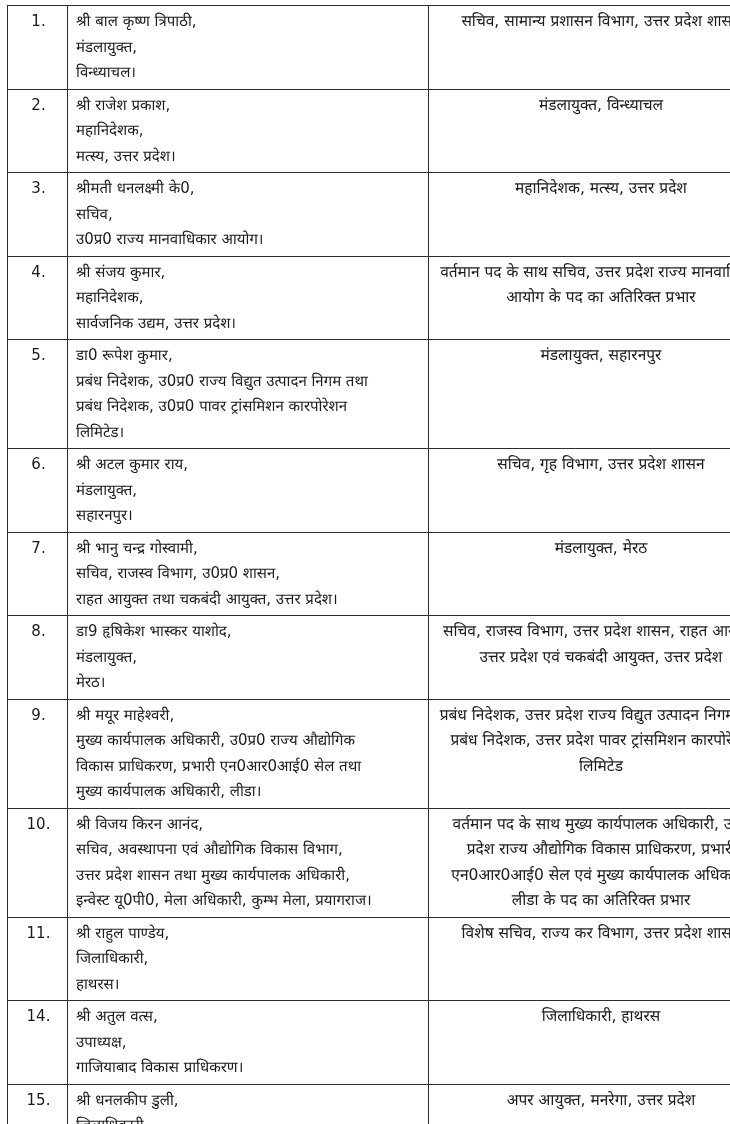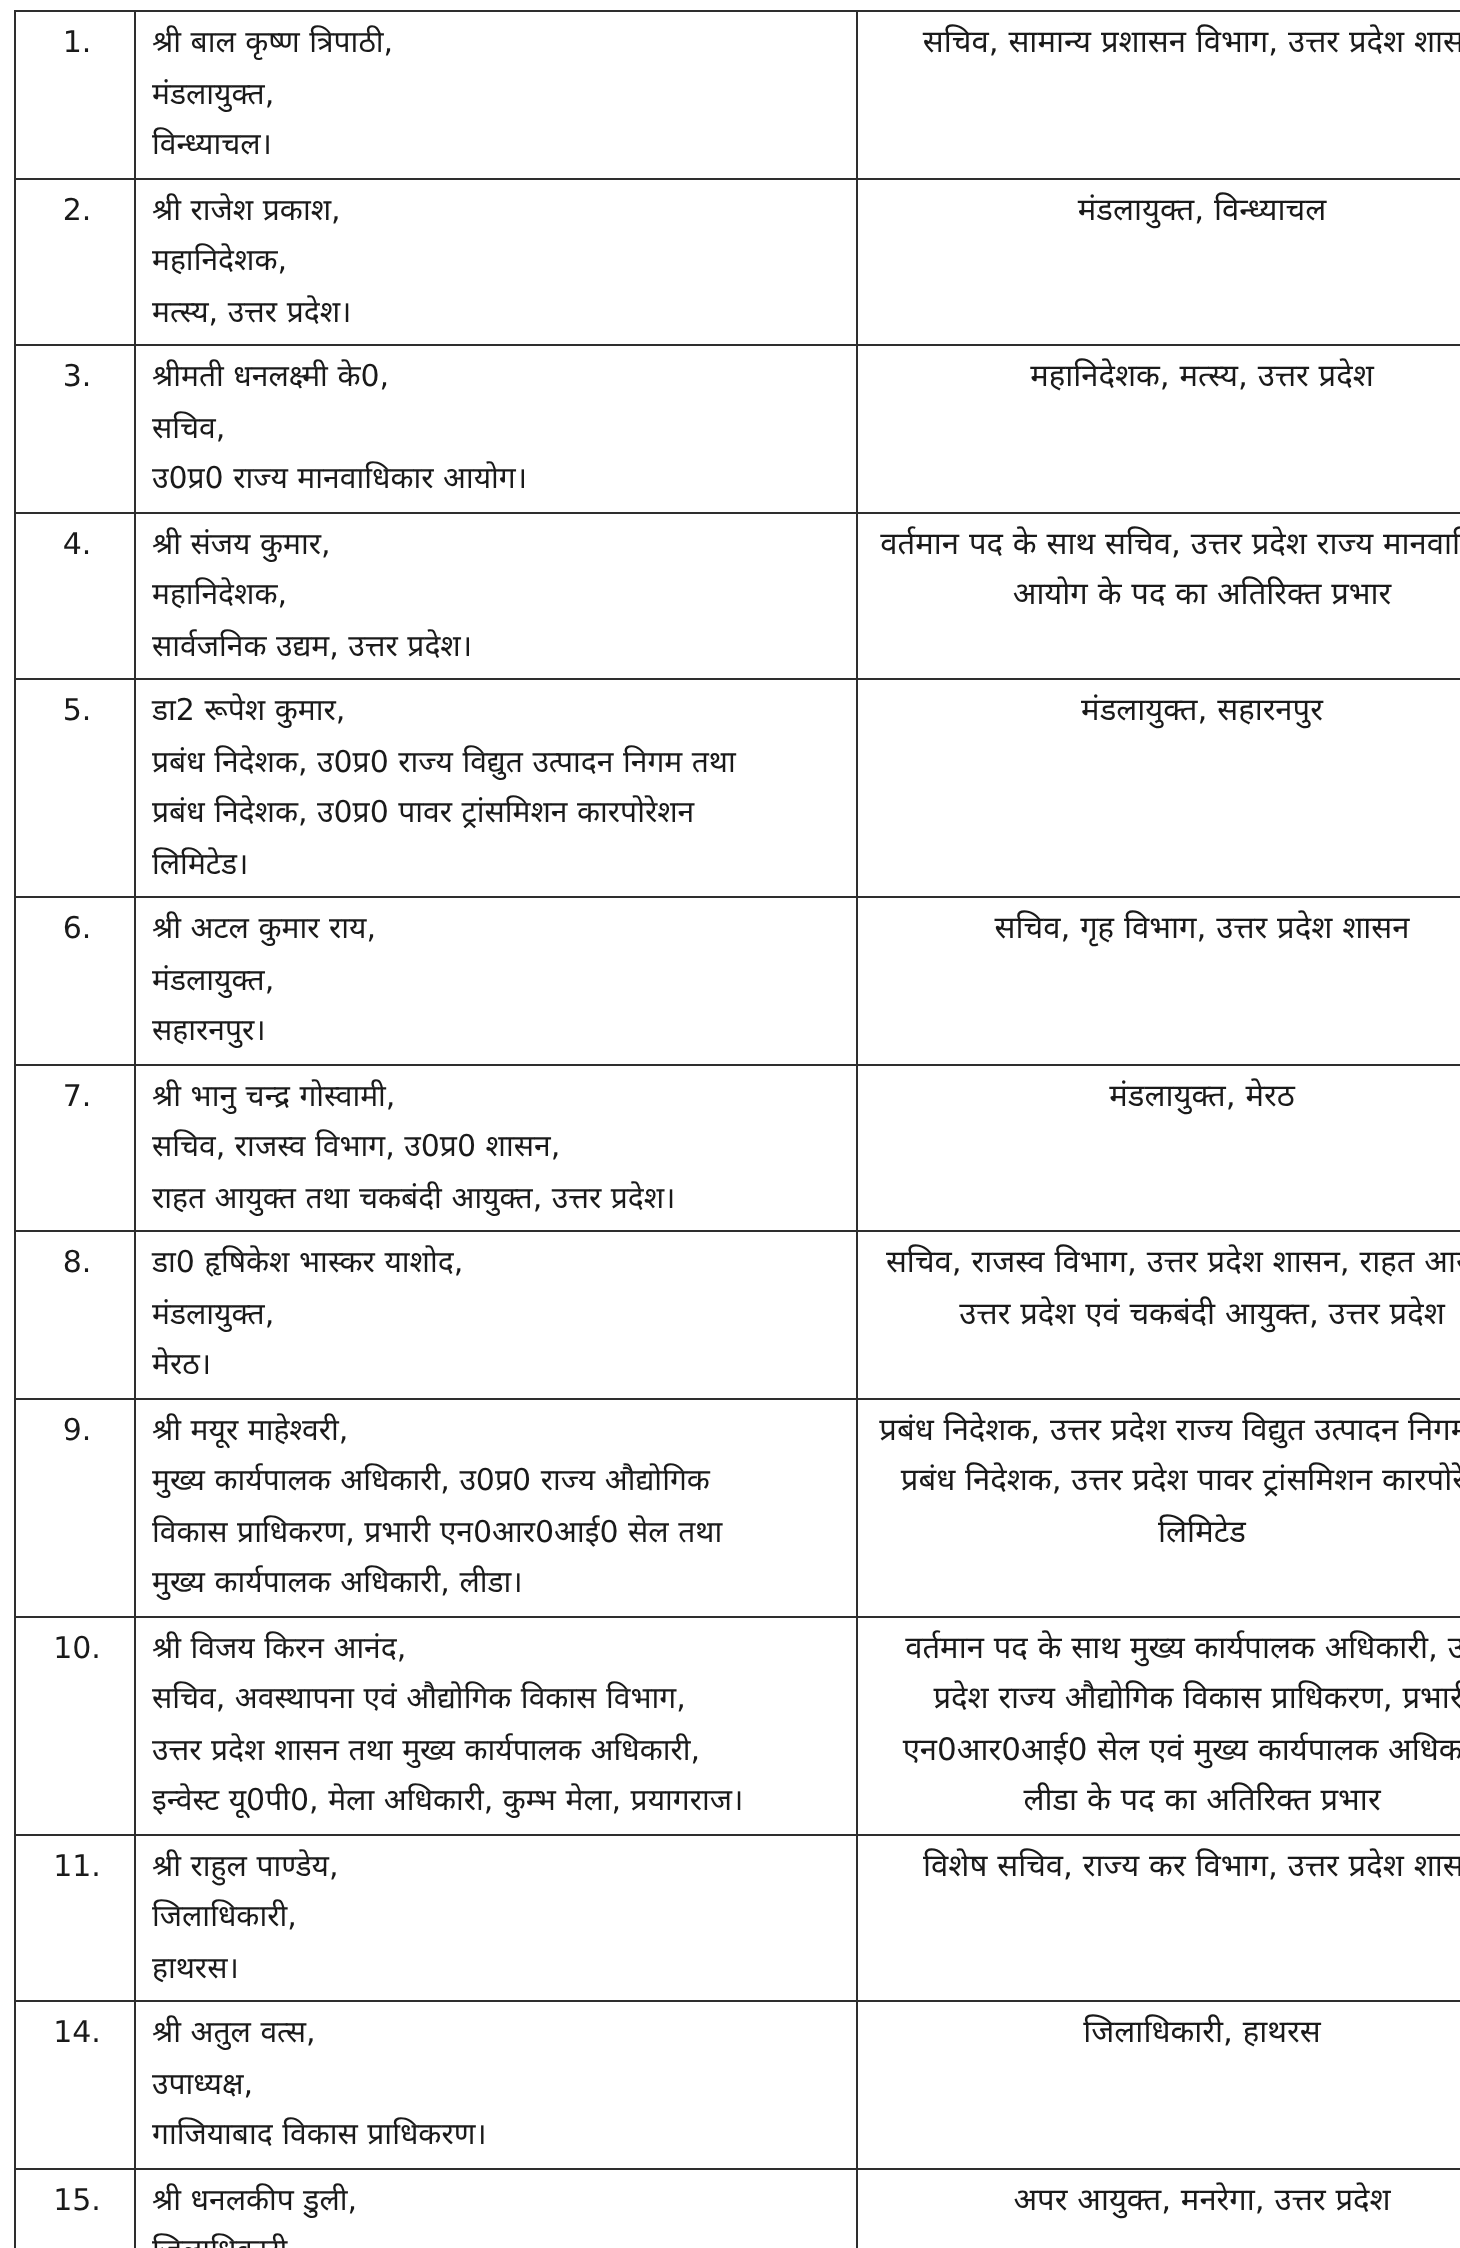--- a/index.html
+++ b/index.html
@@ -115,21 +115,21 @@
     <td class="to">
       <div class="to-text">वर्तमान पद के साथ सचिव, उत्तर प्रदेश राज्य मानवाधिकार आयोग के पद का अतिरिक्त प्रभार</div>
     </td>
   </tr>
 
   <tr>
     <td class="sno">
       <div class="sno-text">5.</div>
     </td>
     <td class="from">
-            <div class="from-line">डा2 रूपेश कुमार,</div>
+            <div class="from-line">डा0 रूपेश कुमार,</div>
             <div class="from-line">प्रबंध निदेशक, उ0प्र0 राज्य विद्युत उत्पादन निगम तथा</div>
             <div class="from-line">प्रबंध निदेशक, उ0प्र0 पावर ट्रांसमिशन कारपोरेशन</div>
             <div class="from-line">लिमिटेड।</div>
           </td>
     <td class="to">
       <div class="to-text">मंडलायुक्त, सहारनपुर</div>
     </td>
   </tr>
 
   <tr>
@@ -158,21 +158,21 @@
     <td class="to">
       <div class="to-text">मंडलायुक्त, मेरठ</div>
     </td>
   </tr>
 
   <tr>
     <td class="sno">
       <div class="sno-text">8.</div>
     </td>
     <td class="from">
-            <div class="from-line">डा0 हृषिकेश भास्कर याशोद,</div>
+            <div class="from-line">डा9 हृषिकेश भास्कर याशोद,</div>
             <div class="from-line">मंडलायुक्त,</div>
             <div class="from-line">मेरठ।</div>
           </td>
     <td class="to">
       <div class="to-text">सचिव, राजस्व विभाग, उत्तर प्रदेश शासन, राहत आयुक्त, उत्तर प्रदेश एवं चकबंदी आयुक्त, उत्तर प्रदेश</div>
     </td>
   </tr>
 
   <tr>
     <td class="sno">

